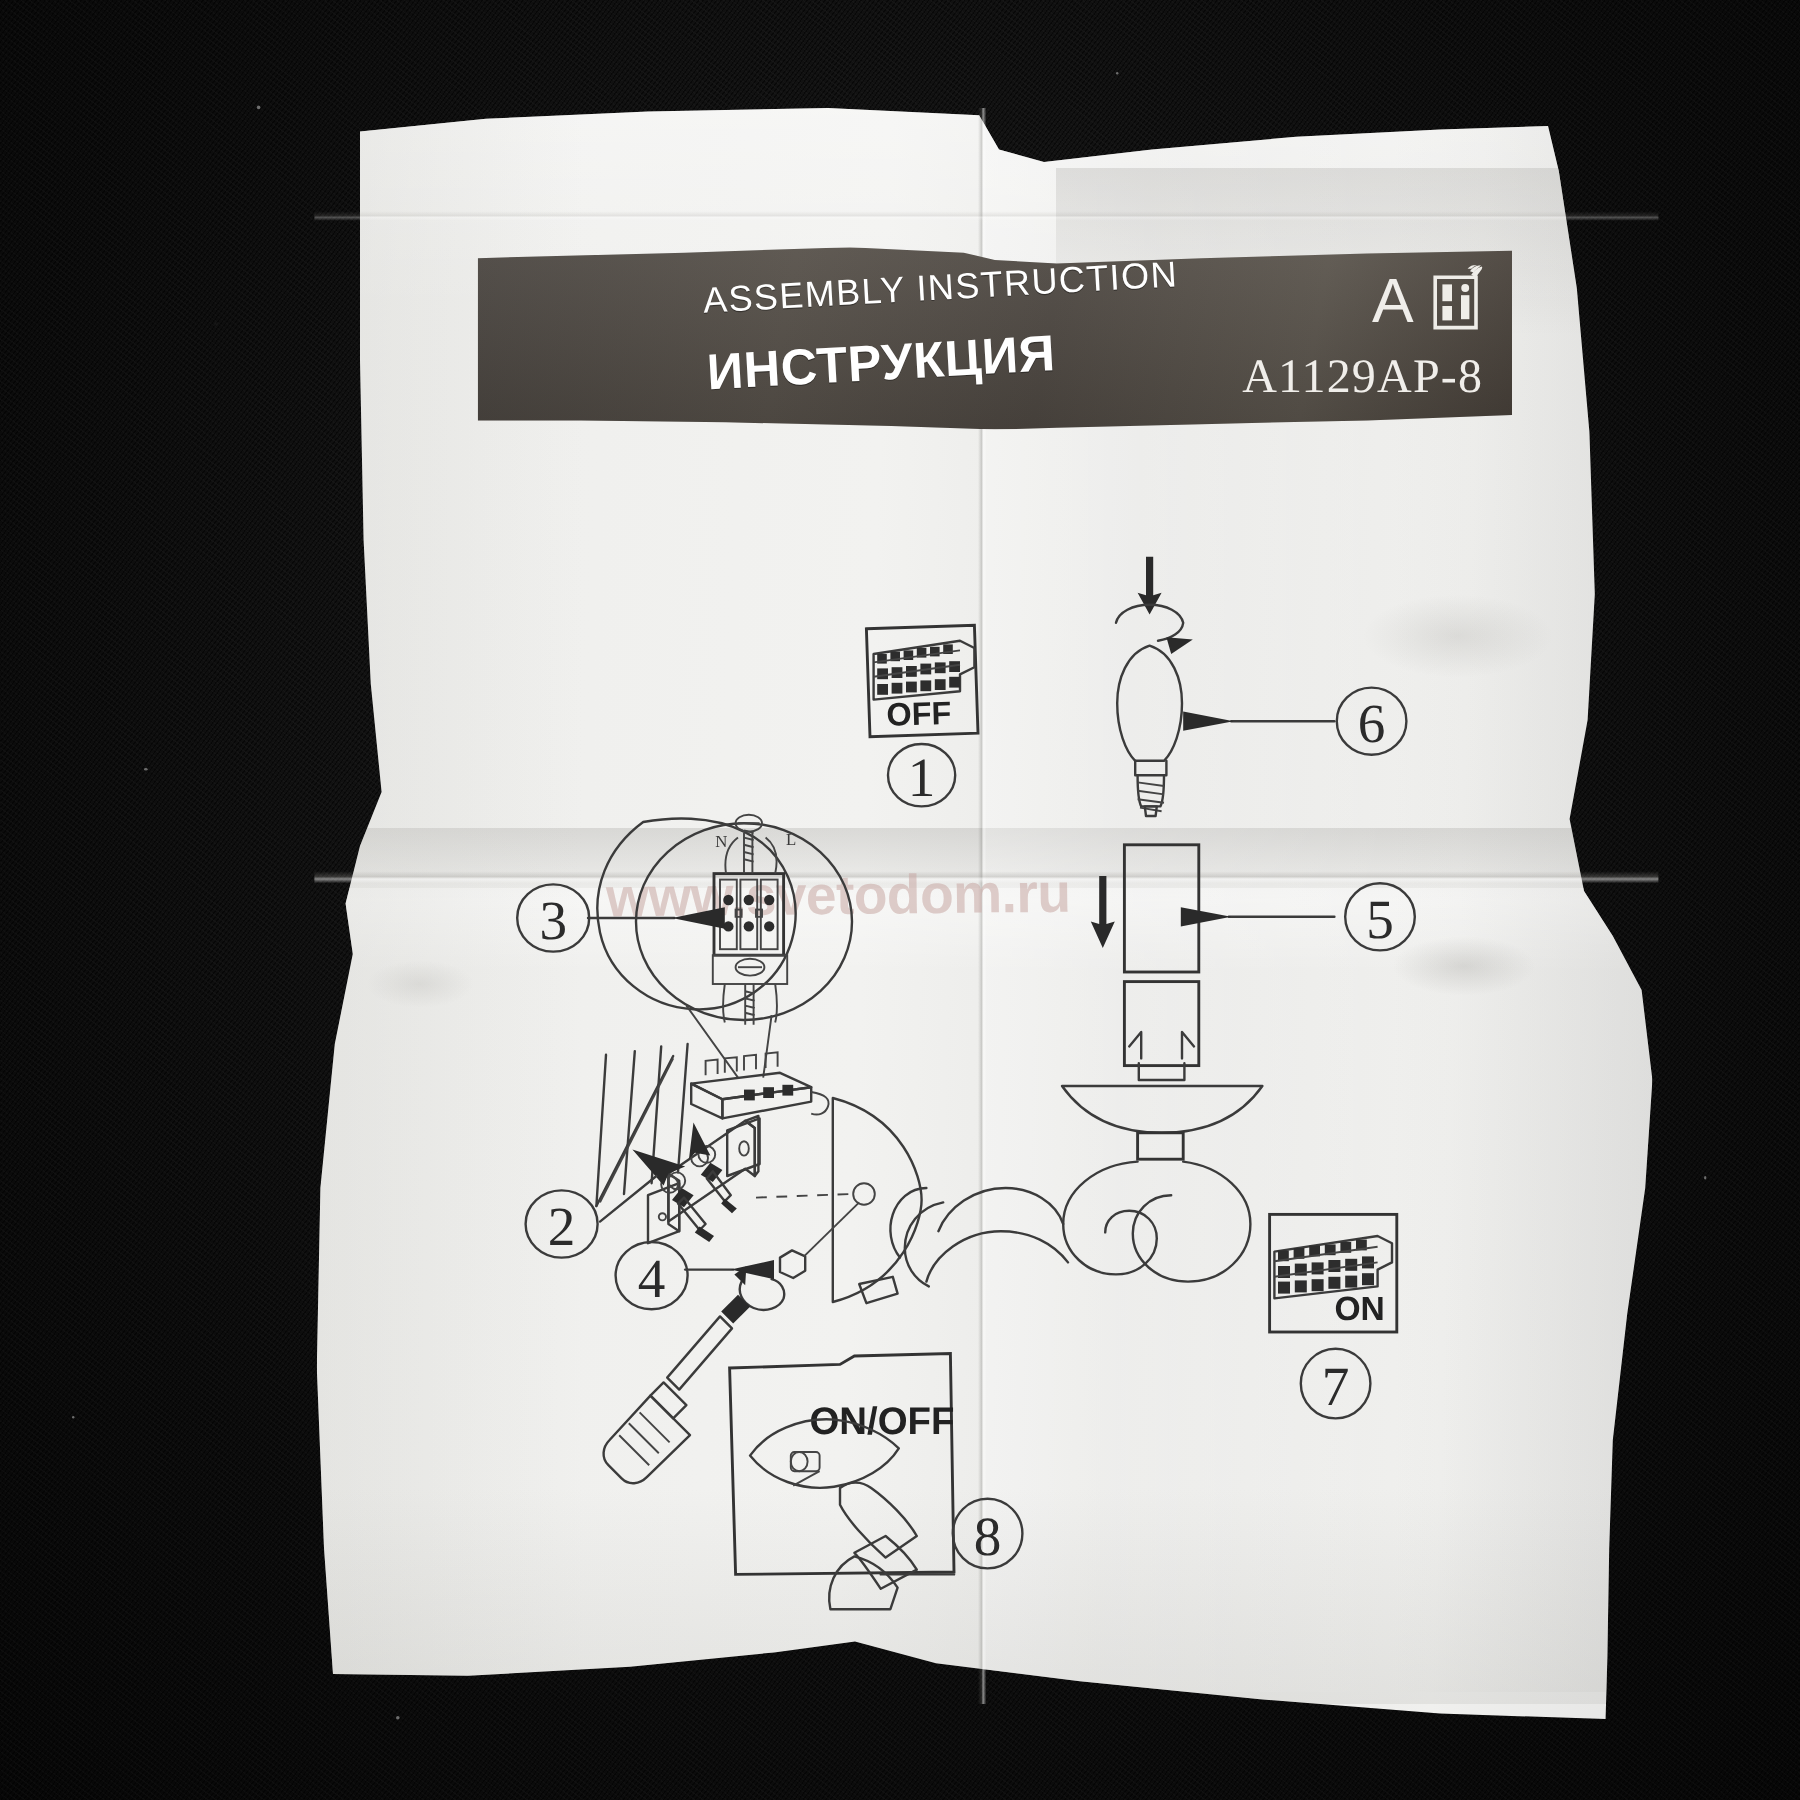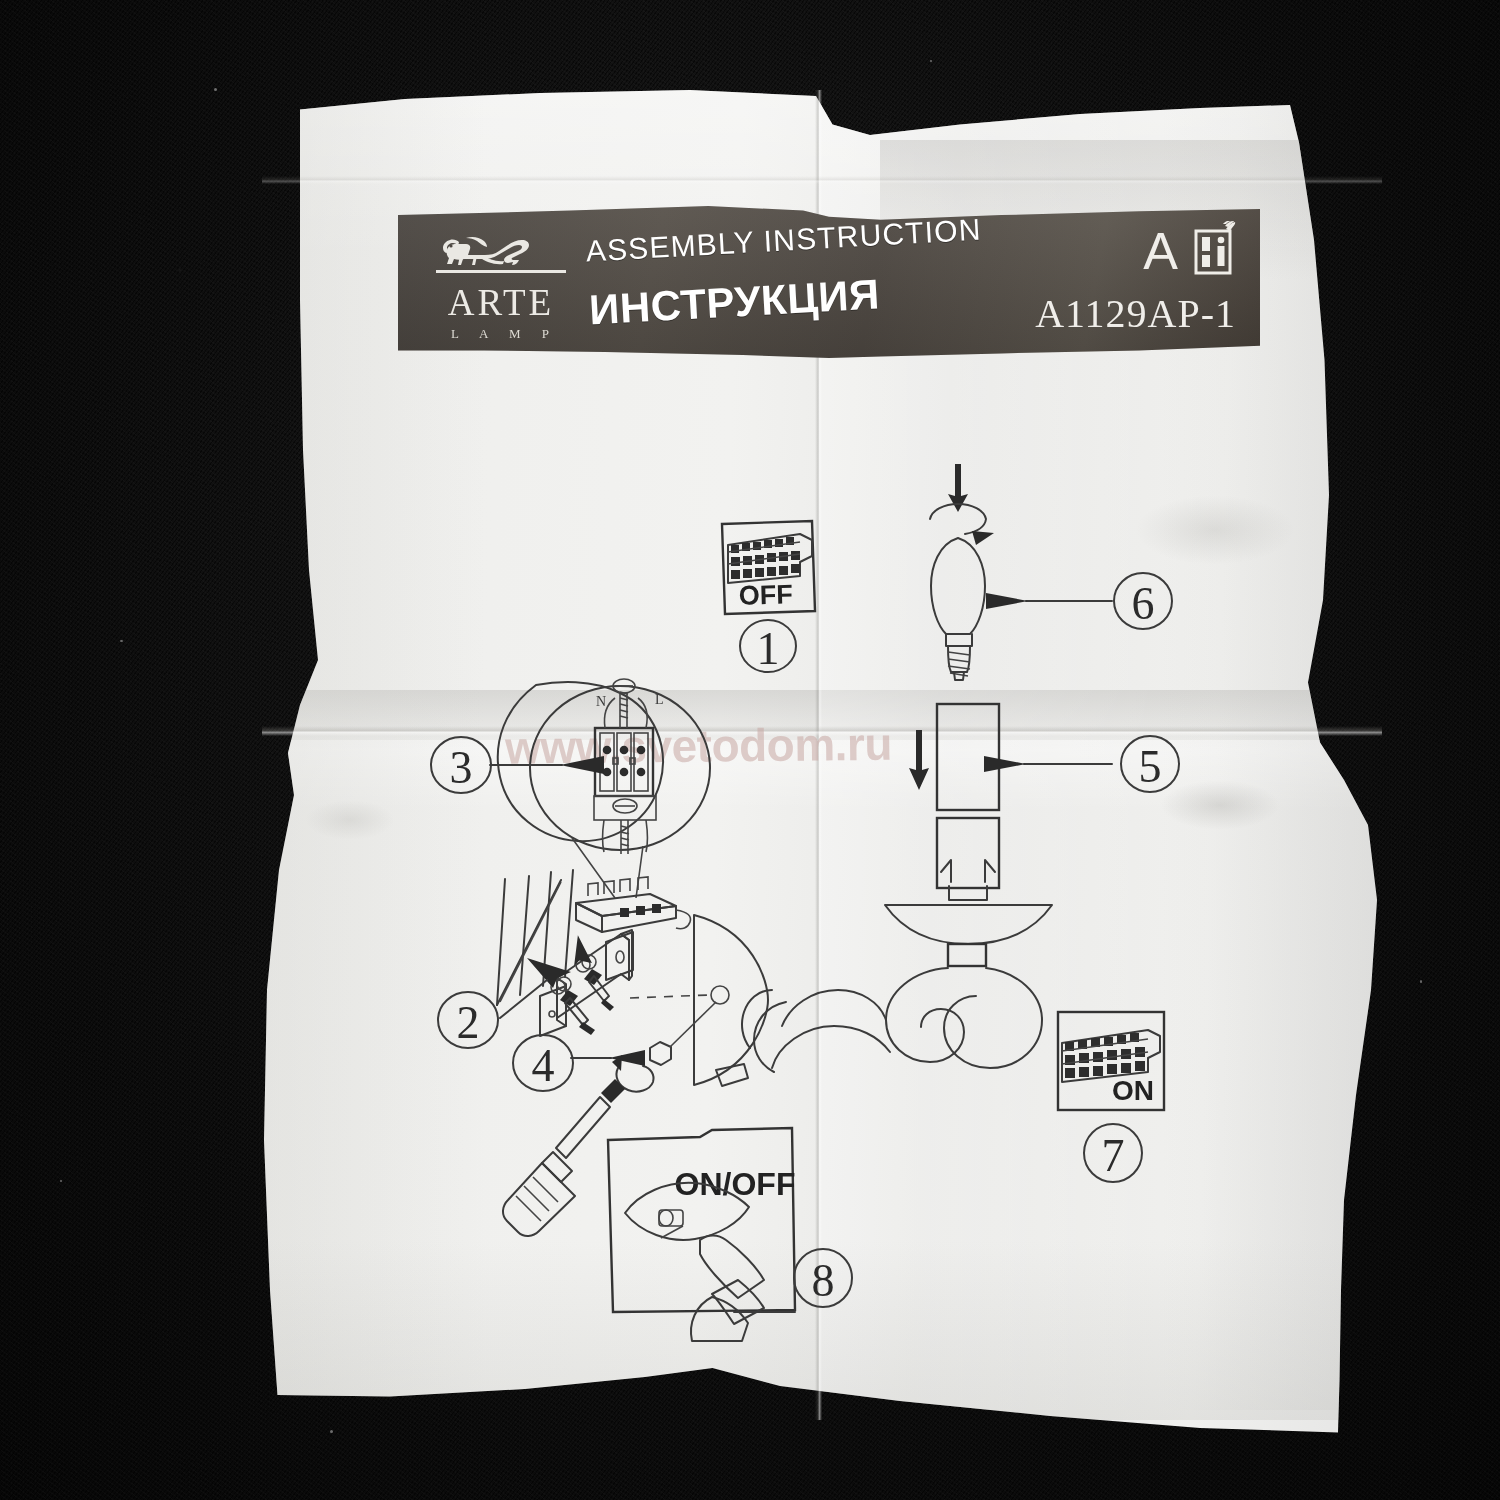--- a/index.html
+++ b/index.html
@@ -177,38 +177,20 @@
     </div>
 
     <div class="crease-v"></div>
     <div class="crease-h" style="top:726px;"></div>
     <div class="crease-h" style="top:176px;height:8px;opacity:.55;"></div>
   </div>
 
   <div id="headerbar">
     <div class="gloss"></div>
 
-    <div class="hdr-logo">
-      <div class="lionwrap">
-        <svg viewBox="0 0 150 58" width="150" height="58" aria-hidden="true">
-          <g fill="#eae8e3">
-            <path d="M30 20c-4 0-8 2-9 6-1 3 0 6 2 8l-2 6h5l2-5c3 1 7 1 10 0l18 0c6 0 11-1 16-4l12-7c3-2 6-3 9-3 2 0 3 1 3 2 0 2-2 3-4 4l-9 4c-3 1-5 3-5 5 0 2 2 3 4 3l5-1-1 3c3 0 6-2 7-5l-6 0c-1 0-2-1-1-2l8-4c5-2 9-5 9-9 0-3-3-5-7-5-5 0-10 2-14 5L73 27c-4 3-9 4-14 4l-17 0 2-6c1-3-1-5-4-5z"></path>
-            <path d="M33 18c-2-2-6-3-9-2-4 1-7 4-7 8 0 2 1 4 3 5l3-1c-1-1-2-2-2-4 0-3 3-5 6-5 2 0 4 1 5 3z"></path>
-            <circle cx="25" cy="22" r="1.6" fill="#4e4842"></circle>
-            <path d="M34 31l-2 10h3l3-9z"></path>
-            <path d="M48 32l-2 9h3l2-9z"></path>
-            <path d="M56 31c7 4 14 7 22 6l-1 3c-9 1-17-2-24-7z"></path>
-            <path d="M40 14c6-2 13-1 18 3 2 2 3 4 3 6-4-1-7-4-10-6-3-2-7-3-11-3z"></path>
-          </g>
-          <rect x="10" y="46" width="130" height="3" fill="#eae8e3"></rect>
-        </svg>
-      </div>
-      <div class="arte">ARTE</div>
-      <div class="lamp">L A M P</div>
-    </div>
 
     <div class="hdr-title">
       <div class="t1">ASSEMBLY INSTRUCTION</div>
       <div class="t2">ИНСТРУКЦИЯ</div>
     </div>
 
     <div class="hdr-right">
       <div class="row1">
         <div class="letterA">A</div>
         <div>
@@ -217,21 +199,21 @@
             <path d="M40 10 c3-5 6-7 5-9 -4 1-7 4-9 7z" fill="#efede8"></path>
             <path d="M38 6 c3-4 6-5 6-6 -4 0-7 2-9 5z" fill="#efede8"></path>
             <path d="M36 3 c3-3 5-3 5-3 -4-1-6 1-8 3z" fill="#efede8"></path>
             <rect x="12" y="16" width="8" height="14" fill="#efede8"></rect>
             <rect x="12" y="34" width="8" height="12" fill="#efede8"></rect>
             <circle cx="31" cy="19" r="3.3" fill="#efede8"></circle>
             <rect x="27.5" y="25" width="7" height="20" fill="#efede8"></rect>
           </svg>
         </div>
       </div>
-      <div class="model">A1129AP-1</div>
+      <div class="model">A1129AP-8</div>
     </div>
   </div>
 
   <div id="watermark">www.svetodom.ru</div>
 
   <svg id="drawing" viewBox="0 0 1500 1500">
 
     <g>
       <path class="box" d="M722 524 L812 521 L815 611 L725 614 Z"></path>
       <g>

